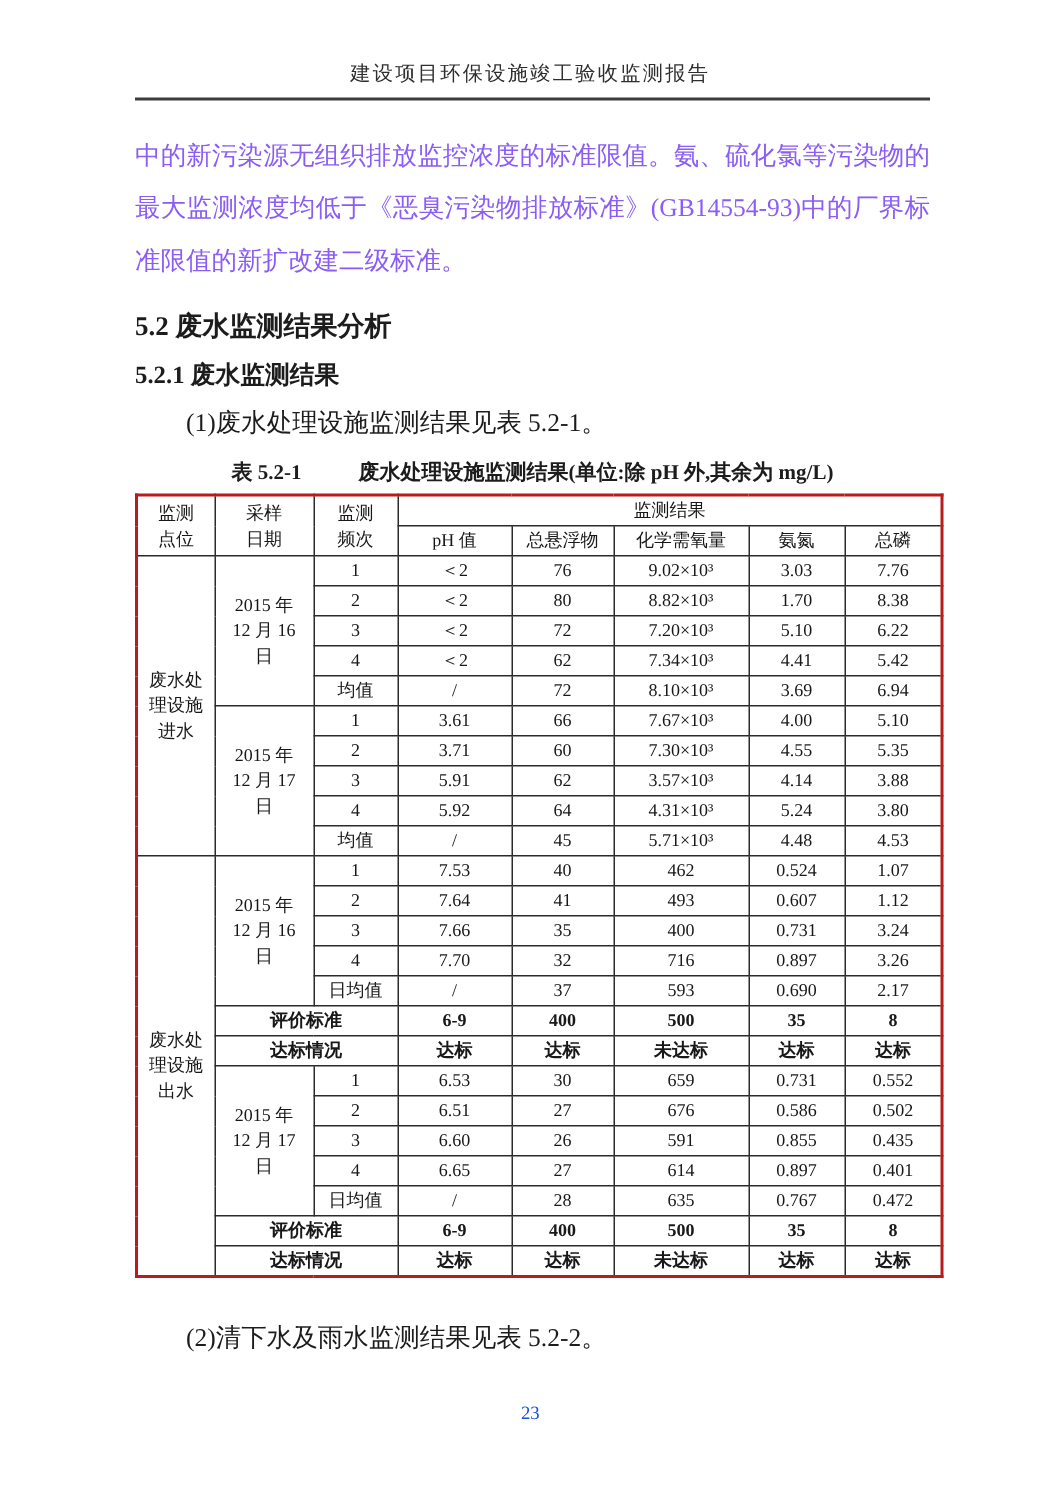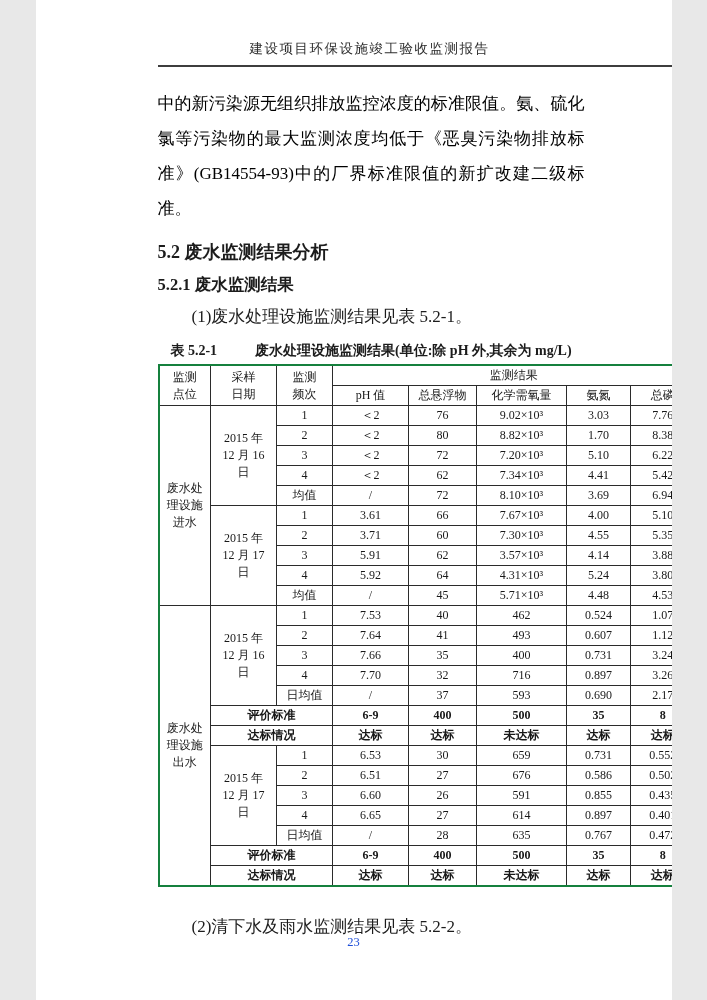--- a/index.html
+++ b/index.html
@@ -1,44 +1,43 @@
 <!DOCTYPE html>
 <html><head>
 <meta charset="utf-8">
 <style>
   html,body { margin:0; padding:0; background:#e8e8e8; }
   .page {
     position:relative;
-    width:604px; height:1000px;
+    width:707px; height:1000px;
     margin:0 auto;
     background:#ffffff;
     font-family:"Liberation Serif","DejaVu Serif",serif;
     color:#1c1c1c;
     overflow:hidden;
-    padding-left:32px;
   }
   .doc-header {
     padding-top:40px;
     text-align:center;
     font-size:13.5px;
     letter-spacing:1.5px;
     color:#2e2e2e;
   }
   .header-rule {
     margin:7px 0 0 90px;
     width:530px; height:2px;
     background:#3d3d3d;
   }
   .content { margin:0 87px 0 90px; }
   .para {
     margin-top:19px;
     font-size:17px;
     line-height:35px;
     text-align:justify;
-    color:#000000;
+    color:#8b5cf6;
   }
   .h52 {
     margin-top:13px;
     font-size:18px;
     font-weight:bold;
     line-height:27px;
   }
   .h521 {
     margin-top:6px;
     font-size:16.5px;
@@ -58,21 +57,21 @@
     gap:38px;
     font-size:14px;
     font-weight:bold;
     line-height:18px;
   }
   table.monitor {
     margin-top:4px;
     border-collapse:collapse;
     table-layout:fixed;
     width:537px;
-    border:2px solid #15803d;
+    border:2px solid #b91c1c;
   }
   table.monitor td {
     border:1px solid #2b2b2b;
     text-align:center;
     vertical-align:middle;
     font-size:12px;
     line-height:1.4;
     height:19px;
     padding:0 2px;
     white-space:pre-line;

